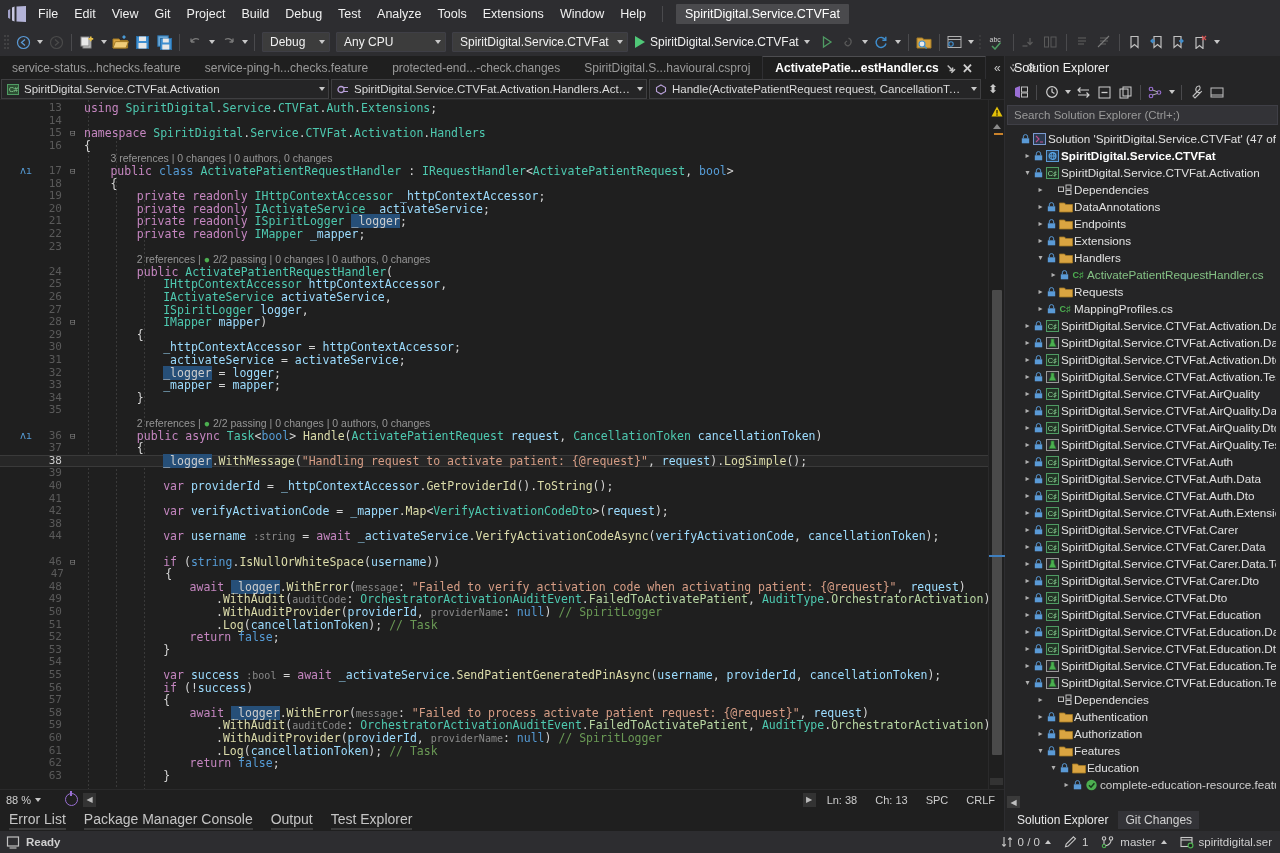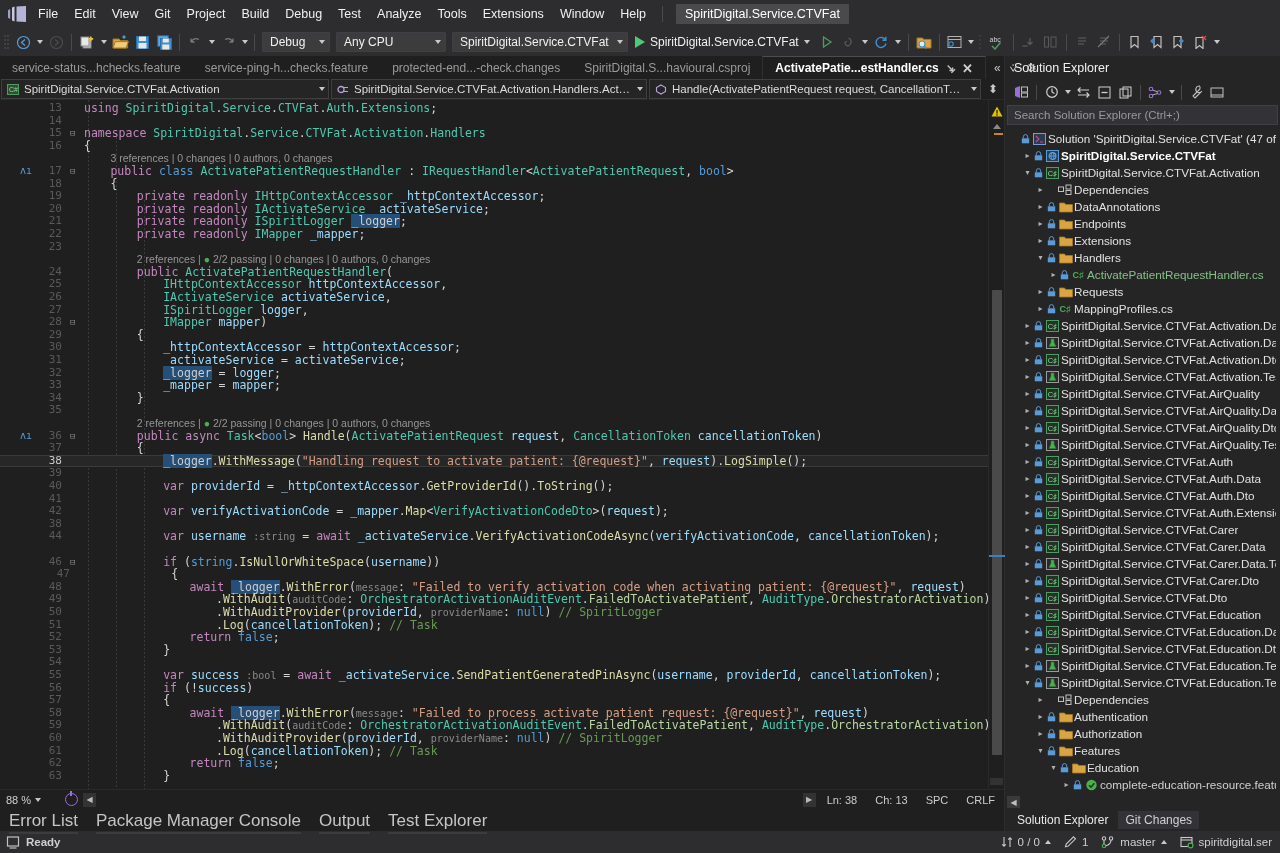--- a/index.html
+++ b/index.html
@@ -181,21 +181,21 @@
   .hs-arrow{ width:13px;height:14px;background:#333;display:flex;align-items:center;justify-content:center;
              color:#bbb;font-size:8px; }
   .hs-track{ flex:1; height:14px; }
   .ed-stat{ padding:0 9px; white-space:nowrap; }
 
   
   .btabs{
     height:22px; display:flex; align-items:flex-start; background:#1f1f1f; flex:none; gap:0;
   }
   .btab{
-    padding:2px 9px 0 9px; font-size:17px; color:#c5c5c5; position:relative;text-align:center;
+    padding:2px 9px 0 9px; font-size:14px; color:#c5c5c5; position:relative;text-align:center;
   }
   .btab:after{
     content:""; position:absolute; left:9px; right:9px; bottom:-3px; height:2px; background:#3c3c3c;
   }
 
   
   .se-title{
     height:24px; display:flex; align-items:center; padding-left:9px; font-size:12.5px; color:#f0f0f0;
     background:#252526; flex:none;
   }
@@ -586,21 +586,21 @@
               <div class="row" style="position: absolute; left: 0px; right: 0px; top: 329.6px;"><span class="gutter-mark">ʌı</span><span class="ln">36</span><span class="fold">⊟</span><span class="code" style="padding-left:52.8px"><span class="k">public</span><span class="p"> </span><span class="k">async</span><span class="p"> </span><span class="t">Task</span><span class="p">&lt;</span><span class="kb">bool</span><span class="p">&gt;</span><span class="p"> </span><span class="m">Handle</span><span class="p">(</span><span class="t">ActivatePatientRequest</span><span class="p"> </span><span class="n">request</span><span class="p">,</span><span class="p"> </span><span class="t">CancellationToken</span><span class="p"> </span><span class="n">cancellationToken</span><span class="p">)</span></span></div>
               <div class="row" style="position: absolute; left: 0px; right: 0px; top: 342.2px;"><span class="ln">37</span><span class="code" style="padding-left:52.8px"><span class="p">{</span></span></div>
               <div class="row cur" style="position: absolute; left: 0px; right: 0px; top: 354.8px;"><span class="ln">38</span><span class="code" style="padding-left:79.19999999999999px"><span class="hl">_logger</span><span class="p">.</span><span class="m">WithMessage</span><span class="p">(</span><span class="s">"Handling request to activate patient: {@request}"</span><span class="p">,</span><span class="p"> </span><span class="n">request</span><span class="p">)</span><span class="p">.</span><span class="m">LogSimple</span><span class="p">(</span><span class="p">)</span><span class="p">;</span></span></div>
               <div class="row" style="position: absolute; left: 0px; right: 0px; top: 367.4px;"><span class="ln">39</span><span class="code" style="padding-left:0px"></span></div>
               <div class="row" style="position: absolute; left: 0px; right: 0px; top: 380px;"><span class="ln">40</span><span class="code" style="padding-left:79.19999999999999px"><span class="k">var</span><span class="p"> </span><span class="n">providerId</span><span class="p"> </span><span class="p">=</span><span class="p"> </span><span class="n">_httpContextAccessor</span><span class="p">.</span><span class="m">GetProviderId</span><span class="p">(</span><span class="p">)</span><span class="p">.</span><span class="m">ToString</span><span class="p">(</span><span class="p">)</span><span class="p">;</span></span></div>
               <div class="row" style="position: absolute; left: 0px; right: 0px; top: 392.6px;"><span class="ln">41</span><span class="code" style="padding-left:0px"></span></div>
               <div class="row" style="position: absolute; left: 0px; right: 0px; top: 405.2px;"><span class="ln">42</span><span class="code" style="padding-left:79.19999999999999px"><span class="k">var</span><span class="p"> </span><span class="n">verifyActivationCode</span><span class="p"> </span><span class="p">=</span><span class="p"> </span><span class="n">_mapper</span><span class="p">.</span><span class="m">Map</span><span class="p">&lt;</span><span class="t">VerifyActivationCodeDto</span><span class="p">&gt;</span><span class="p">(</span><span class="n">request</span><span class="p">)</span><span class="p">;</span></span></div>
               <div class="row" style="position: absolute; left: 0px; right: 0px; top: 417.8px;"><span class="ln">38</span><span class="code" style="padding-left:0px"></span></div>
               <div class="row" style="position: absolute; left: 0px; right: 0px; top: 430.4px;"><span class="ln">44</span><span class="code" style="padding-left:79.19999999999999px"><span class="k">var</span><span class="p"> </span><span class="n">username</span><span class="p"> </span><span class="hintc">:string</span><span class="p"> </span><span class="p">=</span><span class="p"> </span><span class="k">await</span><span class="p"> </span><span class="n">_activateService</span><span class="p">.</span><span class="m">VerifyActivationCodeAsync</span><span class="p">(</span><span class="n">verifyActivationCode</span><span class="p">,</span><span class="p"> </span><span class="n">cancellationToken</span><span class="p">)</span><span class="p">;</span></span></div>
               <div class="row" style="position: absolute; left: 0px; right: 0px; top: 455.6px;"><span class="ln">46</span><span class="fold">⊟</span><span class="code" style="padding-left:79.19999999999999px"><span class="k">if</span><span class="p"> </span><span class="p">(</span><span class="kb">string</span><span class="p">.</span><span class="m">IsNullOrWhiteSpace</span><span class="p">(</span><span class="n">username</span><span class="p">)</span><span class="p">)</span></span></div>
-              <div class="row" style="position: absolute; left: 8px; right: 0px; top: 468.2px;"><span class="ln">47</span><span class="code" style="padding-left:79.19999999999999px"><span class="p">{</span></span></div>
+              <div class="row" style="position: absolute; left: 2px; right: 0px; top: 468.2px;"><span class="ln">47</span><span class="code" style="padding-left:79.19999999999999px"><span class="p">{</span></span></div>
               <div class="row" style="position: absolute; left: 0px; right: 0px; top: 480.8px;"><span class="ln">48</span><span class="code" style="padding-left:105.6px"><span class="k">await</span><span class="p"> </span><span class="hl">_logger</span><span class="p">.</span><span class="m">WithError</span><span class="p">(</span><span class="hintc">message</span><span class="p">:</span><span class="p"> </span><span class="s">"Failed to verify activation code when activating patient: {@request}"</span><span class="p">,</span><span class="p"> </span><span class="n">request</span><span class="p">)</span></span></div>
               <div class="row" style="position: absolute; left: 0px; right: 0px; top: 493.4px;"><span class="ln">49</span><span class="code" style="padding-left:132px"><span class="p">.</span><span class="m">WithAudit</span><span class="p">(</span><span class="hintc">auditCode</span><span class="p">:</span><span class="p"> </span><span class="t">OrchestratorActivationAuditEvent</span><span class="p">.</span><span class="e">FailedToActivatePatient</span><span class="p">,</span><span class="p"> </span><span class="t">AuditType</span><span class="p">.</span><span class="e">OrchestratorActivation</span><span class="p">)</span></span></div>
               <div class="row" style="position: absolute; left: 0px; right: 0px; top: 506px;"><span class="ln">50</span><span class="code" style="padding-left:132px"><span class="p">.</span><span class="m">WithAuditProvider</span><span class="p">(</span><span class="n">providerId</span><span class="p">,</span><span class="p"> </span><span class="hintc">providerName</span><span class="p">:</span><span class="p"> </span><span class="kb">null</span><span class="p">)</span><span class="p"> </span><span class="c">// SpiritLogger</span></span></div>
               <div class="row" style="position: absolute; left: 0px; right: 0px; top: 518.6px;"><span class="ln">51</span><span class="code" style="padding-left:132px"><span class="p">.</span><span class="m">Log</span><span class="p">(</span><span class="n">cancellationToken</span><span class="p">)</span><span class="p">;</span><span class="p"> </span><span class="c">// Task</span></span></div>
               <div class="row" style="position: absolute; left: 0px; right: 0px; top: 531.2px;"><span class="ln">52</span><span class="code" style="padding-left:105.6px"><span class="k">return</span><span class="p"> </span><span class="kb">false</span><span class="p">;</span></span></div>
               <div class="row" style="position: absolute; left: 0px; right: 0px; top: 543.8px;"><span class="ln">53</span><span class="code" style="padding-left:79.19999999999999px"><span class="p">}</span></span></div>
               <div class="row" style="position: absolute; left: 0px; right: 0px; top: 556.4px;"><span class="ln">54</span><span class="code" style="padding-left:0px"></span></div>
               <div class="row" style="position: absolute; left: 0px; right: 0px; top: 569px;"><span class="ln">55</span><span class="code" style="padding-left:79.19999999999999px"><span class="k">var</span><span class="p"> </span><span class="n">success</span><span class="p"> </span><span class="hintc">:bool</span><span class="p"> </span><span class="p">=</span><span class="p"> </span><span class="k">await</span><span class="p"> </span><span class="n">_activateService</span><span class="p">.</span><span class="m">SendPatientGeneratedPinAsync</span><span class="p">(</span><span class="n">username</span><span class="p">,</span><span class="p"> </span><span class="n">providerId</span><span class="p">,</span><span class="p"> </span><span class="n">cancellationToken</span><span class="p">)</span><span class="p">;</span></span></div>
               <div class="row" style="position: absolute; left: 0px; right: 0px; top: 581.6px;"><span class="ln">56</span><span class="code" style="padding-left:79.19999999999999px"><span class="k">if</span><span class="p"> </span><span class="p">(</span><span class="p">!</span><span class="n">success</span><span class="p">)</span></span></div>
               <div class="row" style="position: absolute; left: 0px; right: 0px; top: 594.2px;"><span class="ln">57</span><span class="code" style="padding-left:79.19999999999999px"><span class="p">{</span></span></div>

